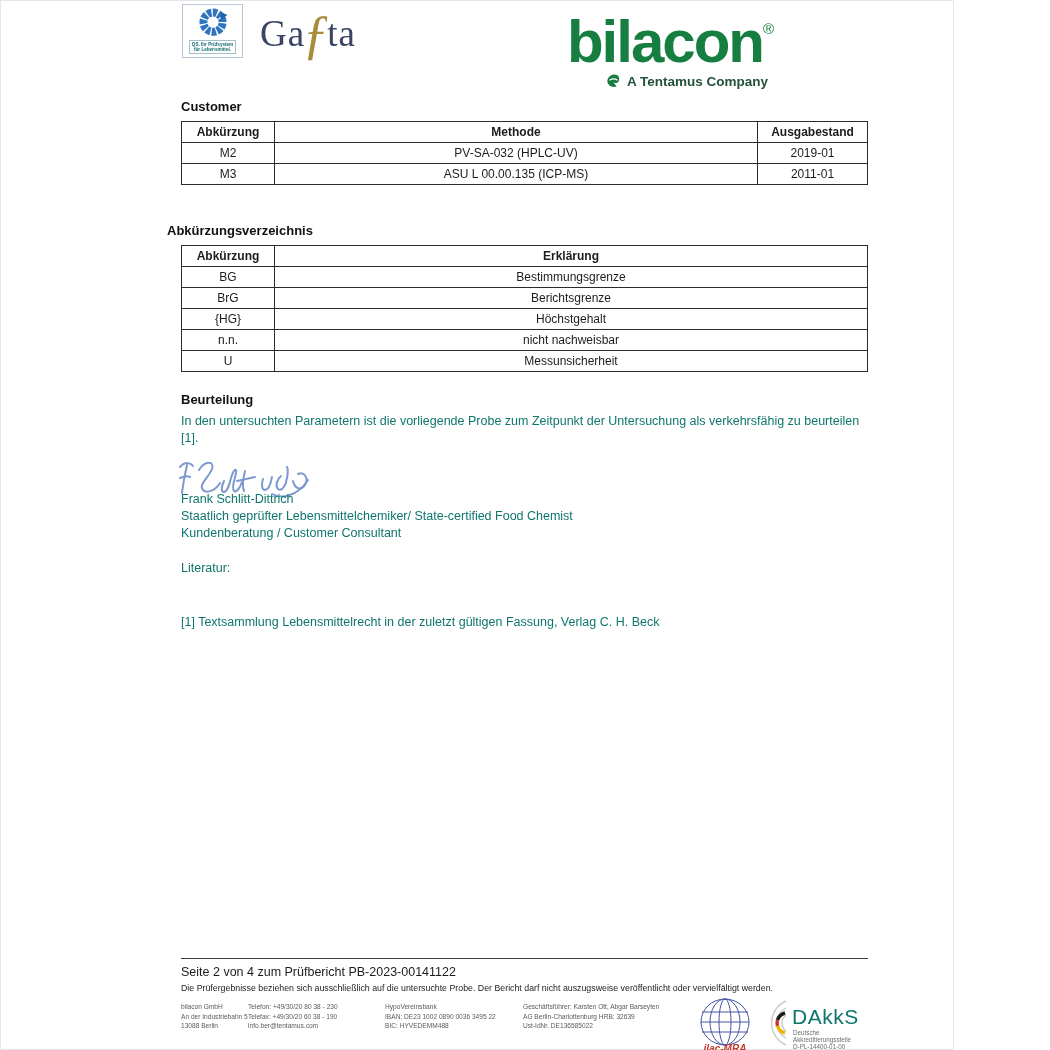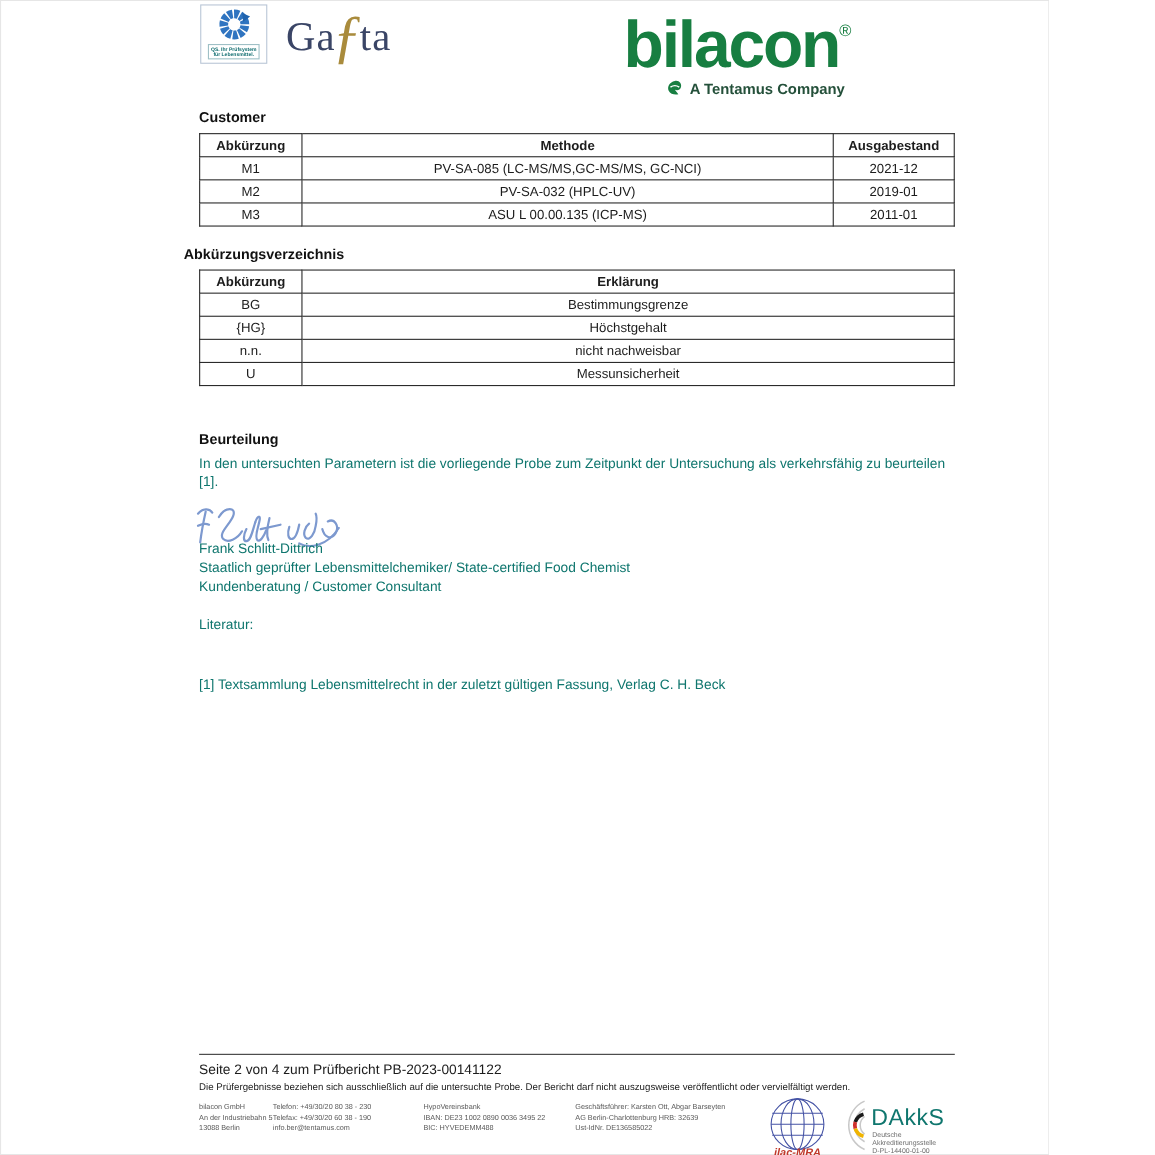--- a/index.html
+++ b/index.html
@@ -88,25 +88,20 @@
         <col>
         <col class="col-edition">
       </colgroup>
     <tbody>
         <tr>
       <th>Abkürzung</th>
       <th>Methode</th>
       <th>Ausgabestand</th>
     </tr>
     <tr>
-      <td>M1</td>
-      <td>PV-SA-085 (LC-MS/MS,GC-MS/MS, GC-NCI)</td>
-      <td>2021-12</td>
-    </tr>
-    <tr>
       <td>M2</td>
       <td>PV-SA-032 (HPLC-UV)</td>
       <td>2019-01</td>
     </tr>
     <tr>
       <td>M3</td>
       <td>ASU L 00.00.135 (ICP-MS)</td>
       <td>2011-01</td>
     </tr>
   </tbody>
@@ -120,20 +115,24 @@
         <col>
       </colgroup>
     <tbody>
         <tr>
       <th>Abkürzung</th>
       <th>Erklärung</th>
     </tr>
     <tr>
       <td>BG</td>
       <td>Bestimmungsgrenze</td>
+    </tr>
+    <tr>
+      <td>BrG</td>
+      <td>Berichtsgrenze</td>
     </tr>
     <tr>
       <td>{HG}</td>
       <td>Höchstgehalt</td>
     </tr>
     <tr>
       <td>n.n.</td>
       <td>nicht nachweisbar</td>
     </tr>
     <tr>

